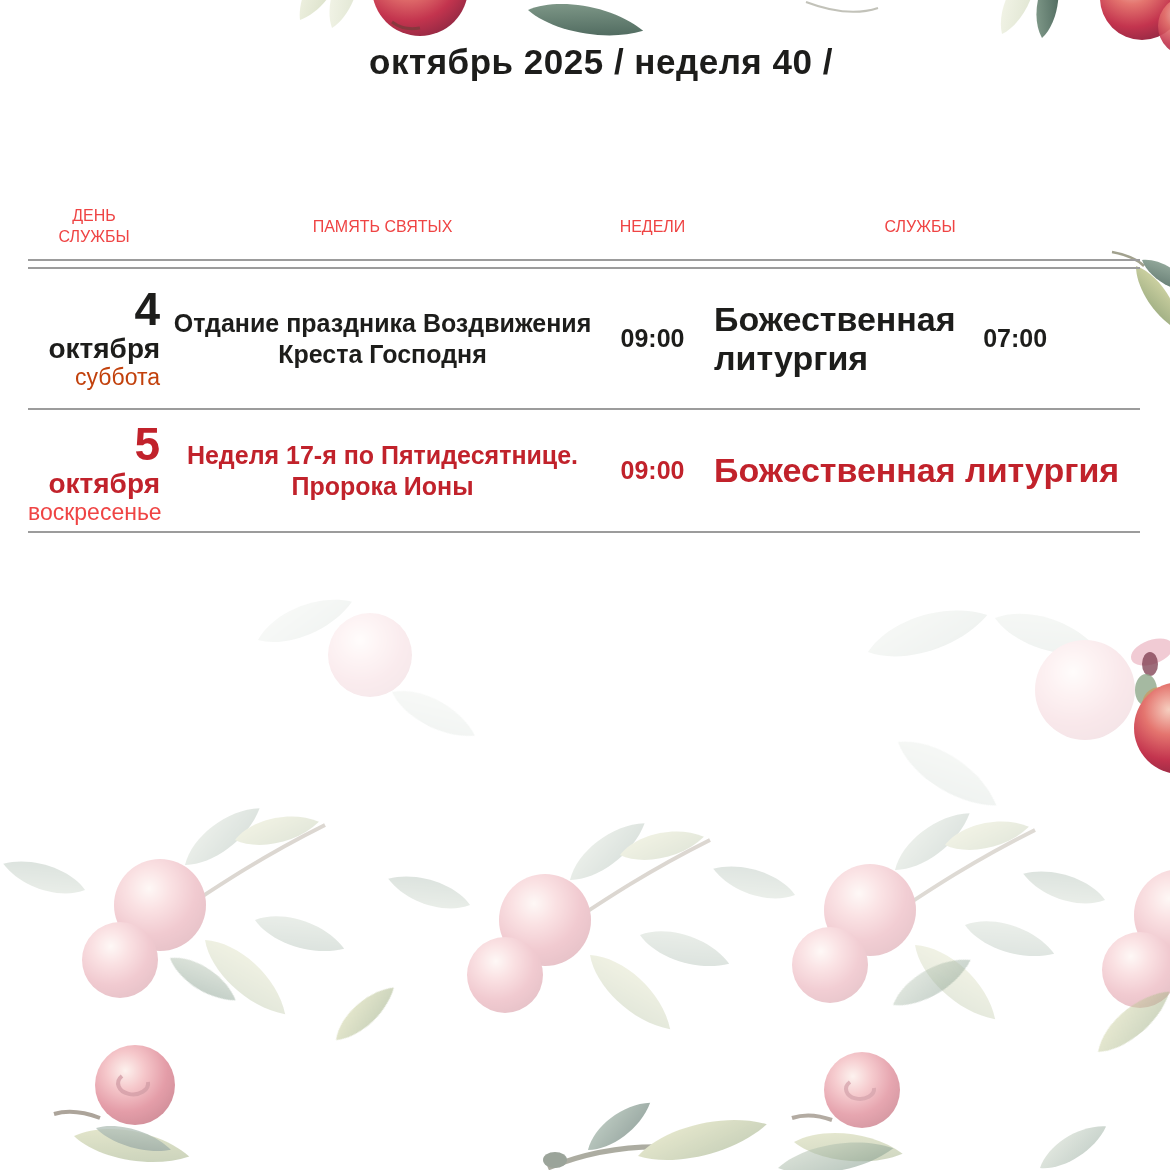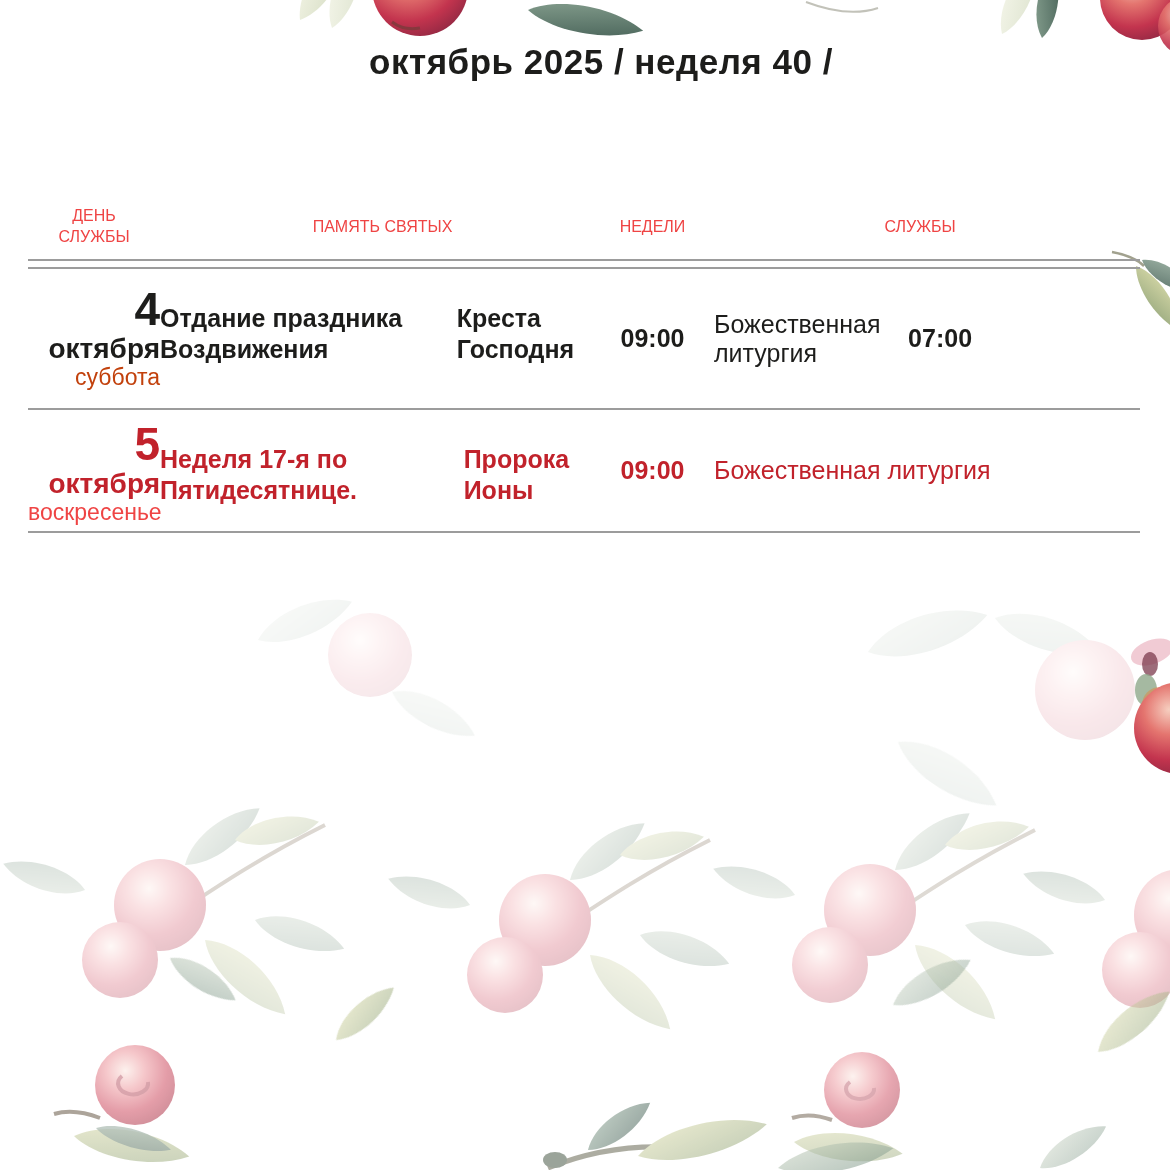--- a/index.html
+++ b/index.html
@@ -21,27 +21,27 @@
   .row{display:grid;grid-template-columns:132px 445px 95px auto;}
   .row1{height:139px;}
   .row2{height:121px;}
 
   .cell-day{text-align:right;padding-top:16px;color:#1d1d1b;}
   .row2 .cell-day{padding-top:10px;}
   .daynum{font-size:46px;font-weight:700;line-height:48px;}
   .month{font-size:28px;font-weight:700;line-height:31px;}
   .weekday{font-size:23px;font-weight:400;line-height:27px;color:#c2410c;}
 
-  .cell-saints{display:flex;flex-direction:row;justify-content:center;text-align:left;
-               font-size:25px;font-weight:700;line-height:31px;color:#1d1d1b;margin-top:34px;}
+  .cell-saints{display:flex;flex-direction:column;justify-content:center;text-align:center;
+               font-size:25px;font-weight:700;line-height:31px;color:#1d1d1b;}
 
   .svc-area{grid-column:3/5;display:flex;flex-direction:row;}
   .svc-row{flex:1;display:grid;grid-template-columns:95px auto;align-items:center;}
   .svc-time{text-align:center;font-size:25px;font-weight:700;color:#1d1d1b;}
-  .svc-name{font-size:25px;font-weight:400;padding-left:14px;color:#1d1d1b;}
+  .svc-name{font-size:34px;font-weight:700;padding-left:14px;color:#1d1d1b;}
   .svc-divider{border-top:1px solid #b3b3b3;margin-left:12px;}
 
   .row-red .daynum,.row-red .month,.row-red .cell-saints,
   .row-red .svc-time,.row-red .svc-name{color:#c1222b;}
   .row-red .weekday{color:#ef4444;}
 </style>
 </head>
 <body>
 
 <div class="page">

